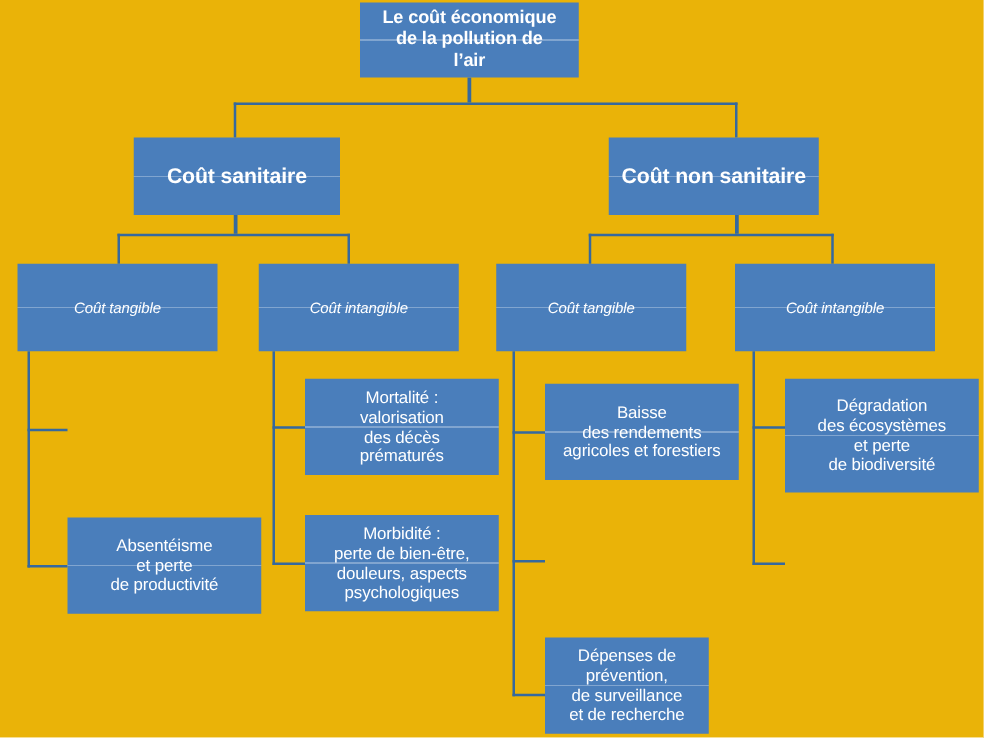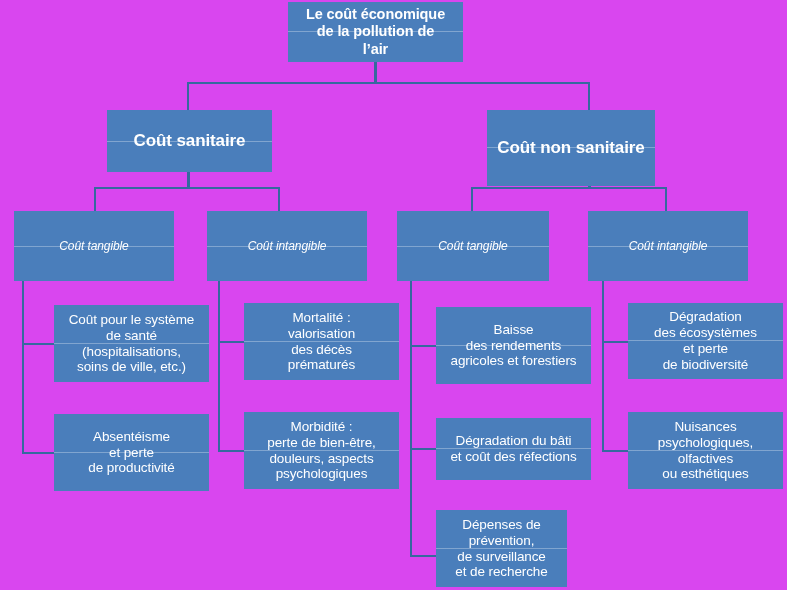--- a/index.html
+++ b/index.html
@@ -4,21 +4,21 @@
 <style>
   html, body {
     margin: 0;
     padding: 0;
     background: #ffffff;
   }
   #canvas {
     position: relative;
     width: 787px;
     height: 590px;
-    background: #d946ef;
+    background: #eab308;
     font-family: "Liberation Sans", sans-serif;
     overflow: hidden;
   }
   .node {
     position: absolute;
     box-sizing: border-box;
     background: #4a7ebb;
     color: #ffffff;
     display: flex;
     align-items: center;
@@ -100,64 +100,54 @@
   <div class="conn conn-v" style="left:602px; top:281px; height:171px;"></div>
   <div class="conn conn-h" style="left:602px; top:341px; width:26px;"></div>
   <div class="conn conn-h" style="left:602px; top:450px; width:26px;"></div>
 
   <div class="node root ruled" style="left:288px; top:2px; width:175px; height:60px;">Le coût économique
 de la pollution de
 l’air</div>
 
   <div class="node lvl2 ruled" style="left:107px; top:110px; width:165px; height:62px;">Coût sanitaire</div>
 
-  <div class="node lvl2 ruled" style="left:487px; top:110px; width:168px; height:76px;">Coût non sanitaire</div>
+  <div class="node lvl2 ruled" style="left:487px; top:110px; width:168px; height:62px;">Coût non sanitaire</div>
 
   <div class="node lvl3 ruled" style="left:14px; top:211px; width:160px; height:70px;">Coût tangible</div>
 
   <div class="node lvl3 ruled" style="left:207px; top:211px; width:160px; height:70px;">Coût intangible</div>
 
   <div class="node lvl3 ruled" style="left:397px; top:211px; width:152px; height:70px;">Coût tangible</div>
 
   <div class="node lvl3 ruled" style="left:588px; top:211px; width:160px; height:70px;">Coût intangible</div>
 
-  <div class="node leaf ruled" style="left:54px; top:305px; width:155px; height:77px;">Coût pour le système
-de santé
-(hospitalisations,
-soins de ville, etc.)</div>
 
   <div class="node leaf ruled" style="left:54px; top:414px; width:155px; height:77px;">Absentéisme
 et perte
 de productivité</div>
 
   <div class="node leaf ruled" style="left:244px; top:412px; width:155px; height:77px;">Morbidité :
 perte de bien-être,
 douleurs, aspects
 psychologiques</div>
 
   <div class="node leaf ruled" style="left:244px; top:303px; width:155px; height:77px;">Mortalité :
 valorisation
 des décès
 prématurés</div>
 
   <div class="node leaf ruled" style="left:436px; top:307px; width:155px; height:77px;">Baisse
 des rendements
 agricoles et forestiers</div>
 
-  <div class="node leaf ruled" style="left:436px; top:418px; width:155px; height:62px;">Dégradation du bâti
-et coût des réfections</div>
 
   <div class="node leaf ruled" style="left:436px; top:510px; width:131px; height:77px;">Dépenses de
 prévention,
 de surveillance
 et de recherche</div>
 
-  <div class="node leaf ruled" style="left:628px; top:303px; width:155px; height:76px;">Dégradation
+  <div class="node leaf ruled" style="left:628px; top:303px; width:155px; height:91px;">Dégradation
 des écosystèmes
 et perte
 de biodiversité</div>
 
-  <div class="node leaf ruled" style="left:628px; top:412px; width:155px; height:77px;">Nuisances
-psychologiques,
-olfactives
-ou esthétiques</div>
 
 </div>
 
 </body></html>

